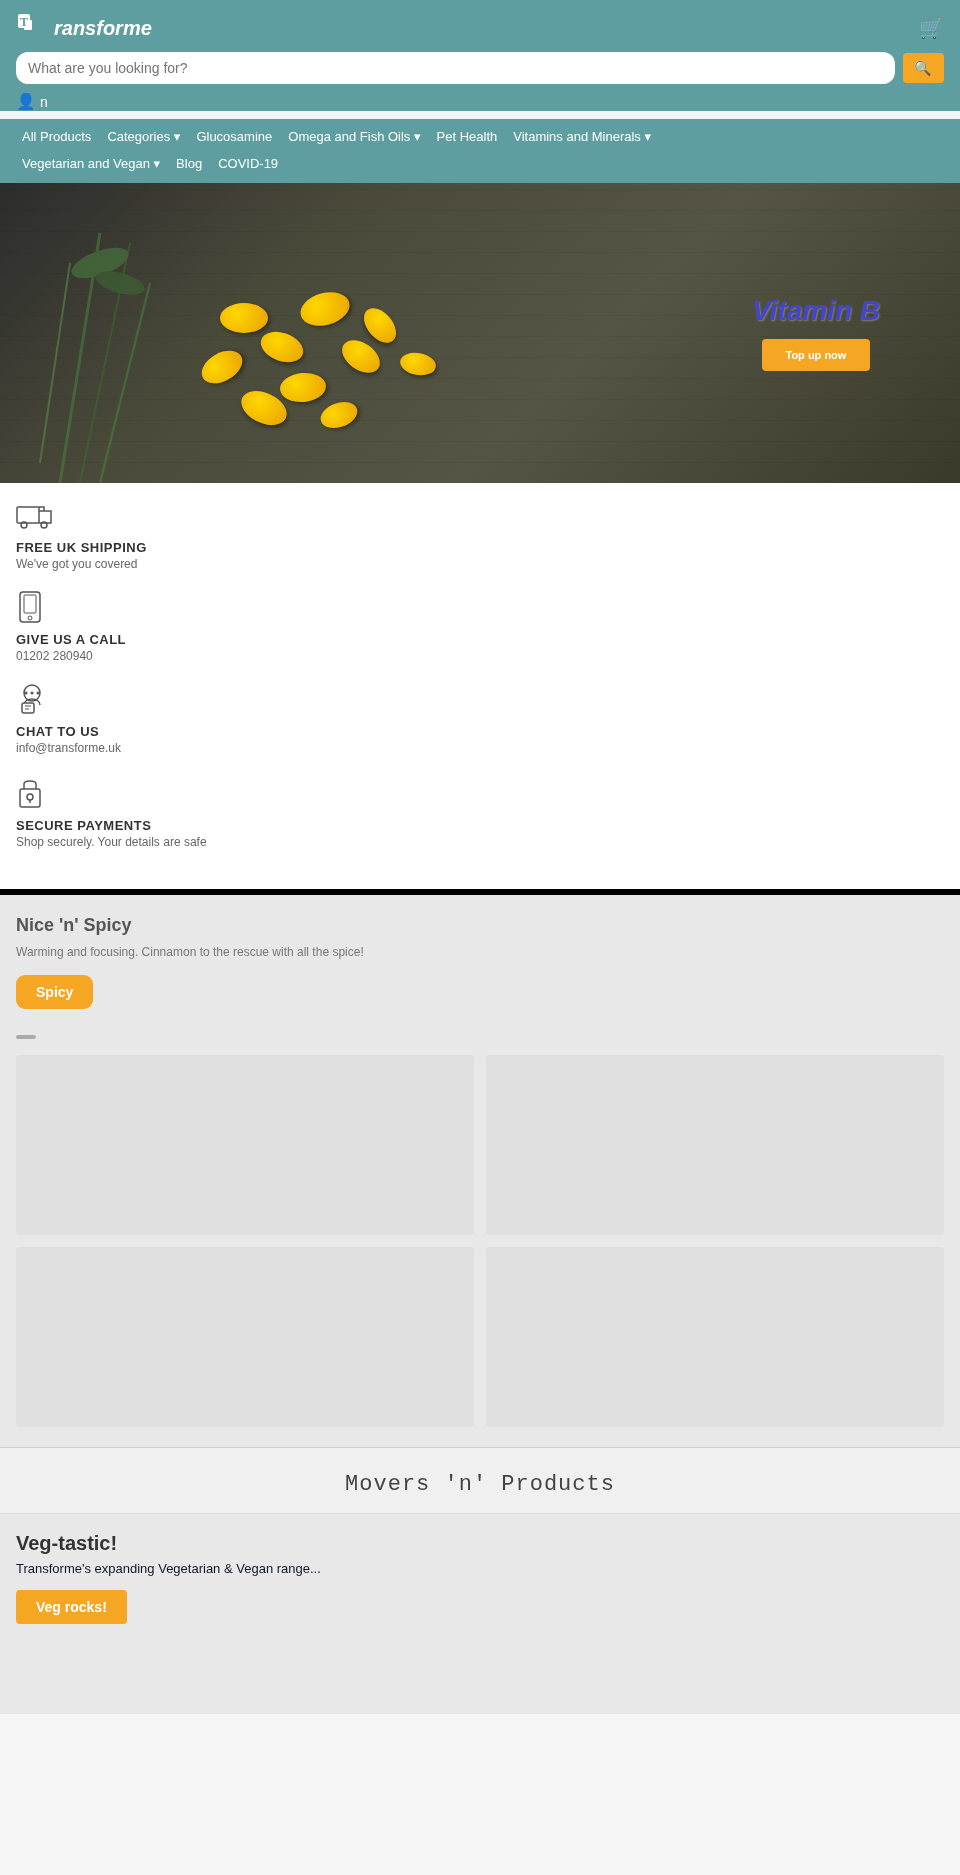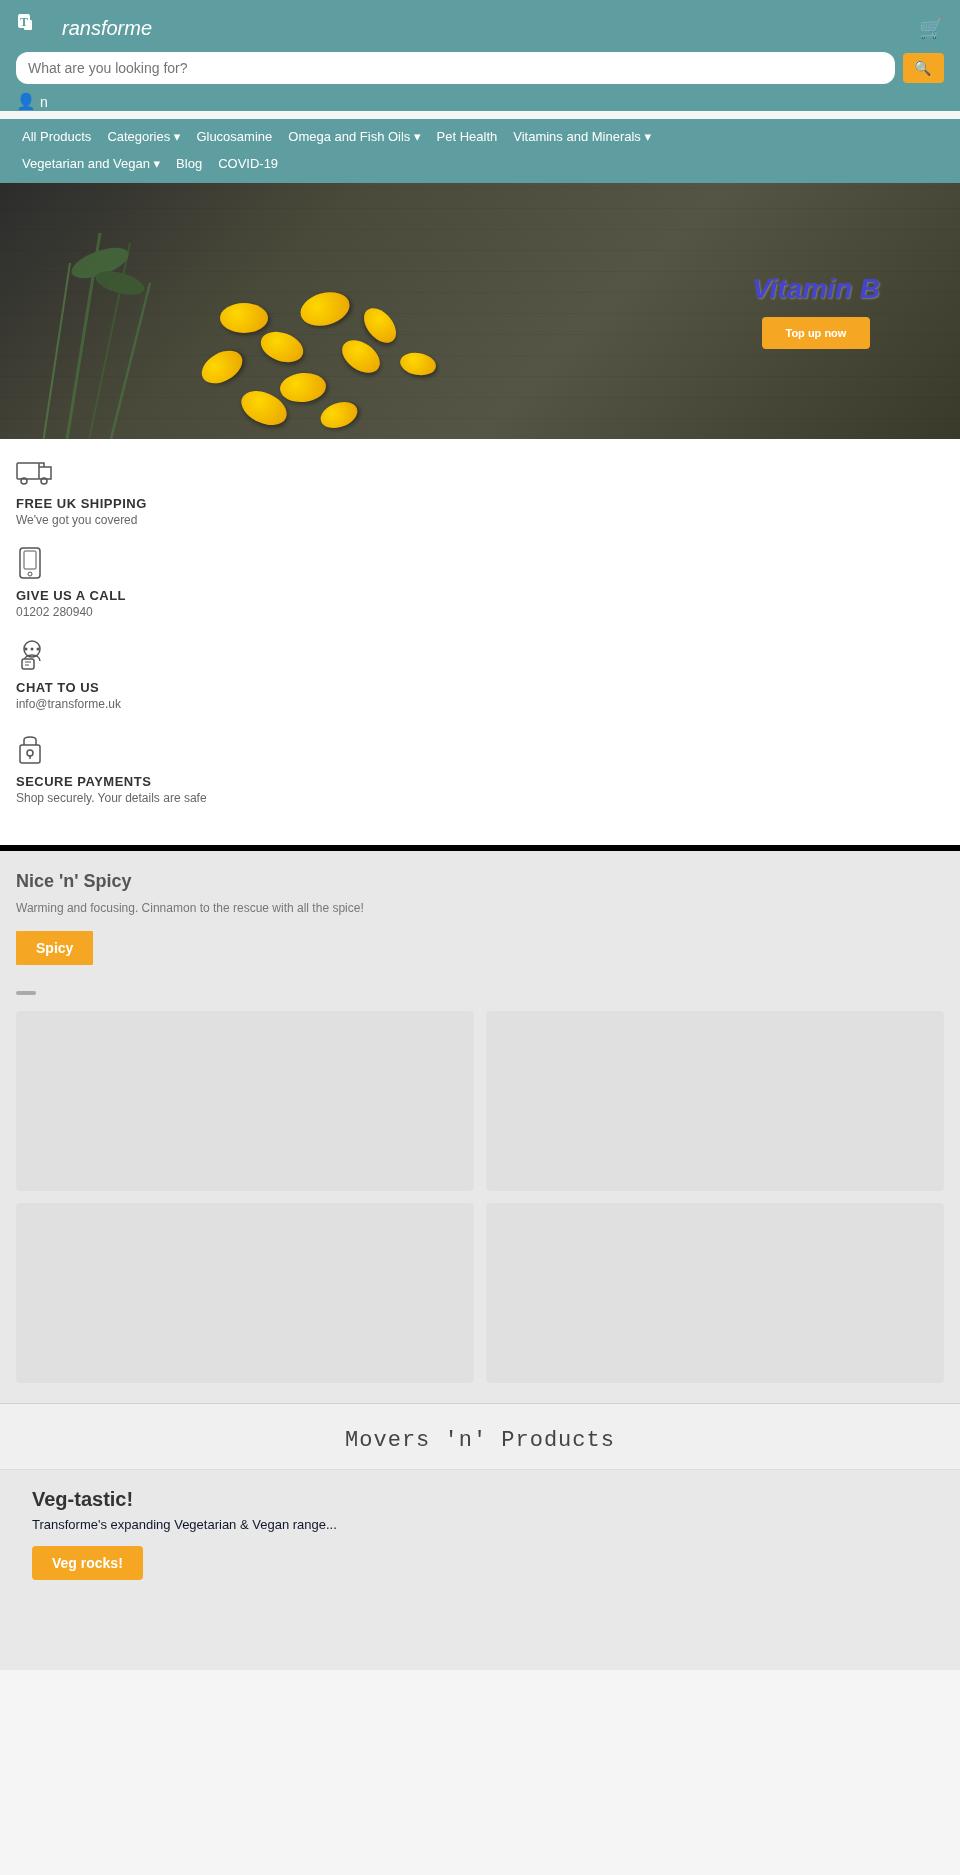--- a/index.html
+++ b/index.html
@@ -21,23 +21,22 @@
       align-items: center;
       gap: 6px;
     }
     .logo-icon {
       width: 32px;
       height: 32px;
     }
     .logo-text {
       color: white;
       font-size: 20px;
-      font-weight: normal;
+      font-weight: bold;
       font-style: italic;
-      margin-left: 8px;
     }
     .cart-icon {
       color: white;
       font-size: 20px;
       cursor: pointer;
     }
     .search-row {
       display: flex;
       align-items: center;
       gap: 8px;
@@ -87,21 +86,21 @@
       padding: 4px 6px;
       cursor: pointer;
       white-space: nowrap;
       text-decoration: none;
     }
 
     
     .hero {
       position: relative;
       width: 100%;
-      height: 256px;
+      height: 300px;
       background: #fdba74;
       overflow: hidden;
     }
     .hero-bg {
       width: 100%;
       height: 100%;
       background: linear-gradient(135deg, #2c2c2c 0%, #4a4a3a 30%, #555545 60%, #3a3a2a 100%);
       position: relative;
     }
     
@@ -186,21 +185,21 @@
       color: #777;
       margin-bottom: 14px;
       line-height: 1.4;
     }
     .promo-btn {
       background: #f5a623;
       color: white;
       border: none;
       padding: 9px 20px;
       font-size: 14px;
-      border-radius: 1px;
+      border-radius: 9px;
       cursor: pointer;
       font-weight: bold;
       margin-bottom: 16px;
       display: inline-block;
     }
     .promo-divider {
       width: 20px;
       height: 4px;
       background: #aaa;
       margin: 10px 0;
@@ -231,21 +230,21 @@
       font-size: 22px;
       color: #444;
       font-family: 'Courier New', monospace;
       letter-spacing: 1px;
       margin-bottom: 0;
     }
 
     
     .veg-section {
       background: #e8e8e8;
-      padding: 18px 32px;
+      padding: 18px 16px;
       min-height: 200px;
     }
     .veg-title {
       font-size: 20px;
       font-weight: bold;
       color: #333;
       margin-bottom: 6px;
     }
     .veg-desc {
       font-size: 13px;

